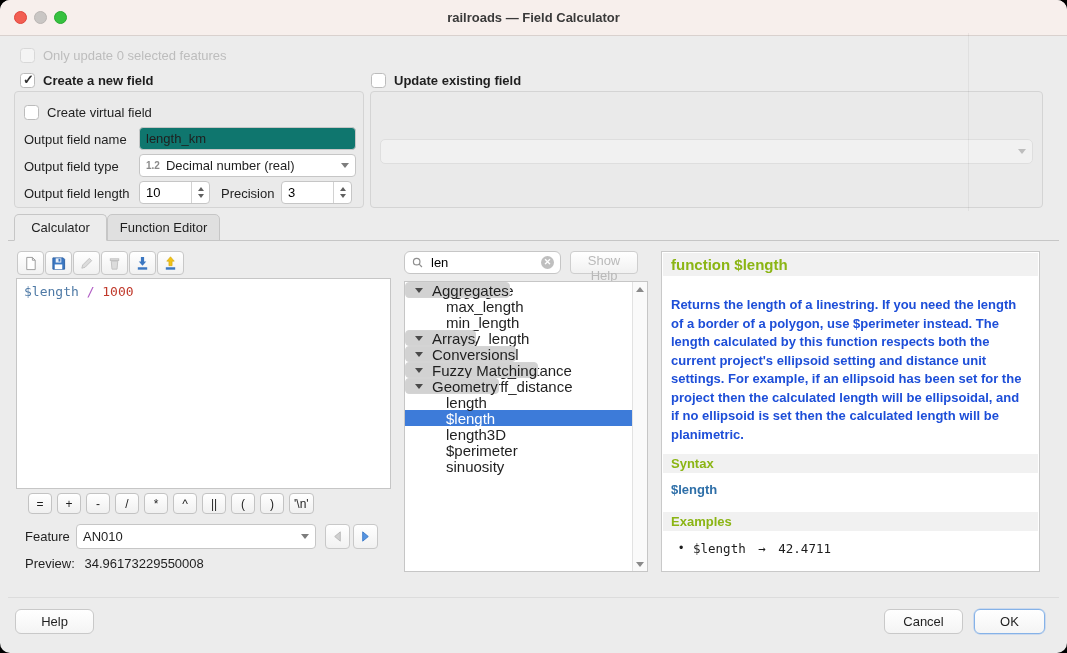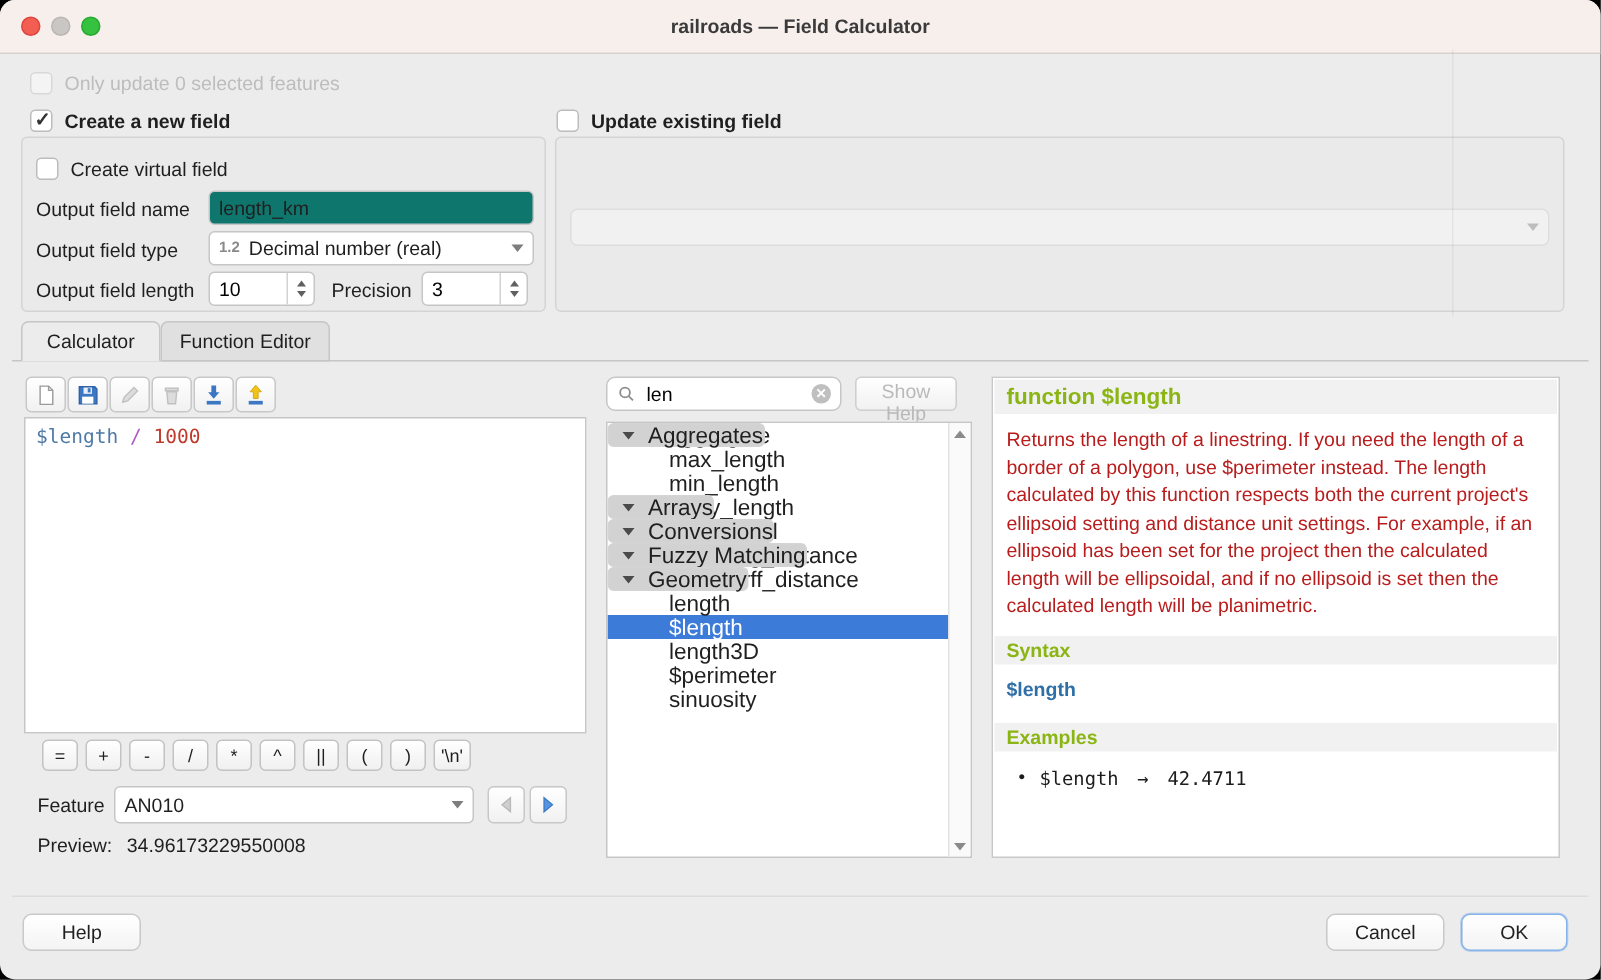--- a/index.html
+++ b/index.html
@@ -89,21 +89,21 @@
   .vscroll { position:absolute; right:0; top:0; bottom:0; width:14px; background:#fafafa; border-left:1px solid #e2e2e2; }
   .sbox { position:absolute; left:0; right:0; height:14px; display:flex; align-items:center; justify-content:center; }
   .sbox.top { top:0; } .sbox.bot { bottom:0; }
   .uarr { width:0; height:0; border-left:4px solid transparent; border-right:4px solid transparent; border-bottom:5px solid #8a8a8a; }
   .darr2 { width:0; height:0; border-left:4px solid transparent; border-right:4px solid transparent; border-top:5px solid #8a8a8a; }
 
   
   .helppanel { position:absolute; left:661px; top:251px; width:379px; height:321px; background:#fff;
     border:1px solid #c9c9c9; box-sizing:border-box; padding:1px; overflow:hidden; }
   .helpheader { background:#f1f1f1; padding:3px 8px; font-size:15px; font-weight:bold; color:#8bb514; }
-  .helpdesc { padding:8px 8px 4px; line-height:18.5px; color:#b91c1c; }
+  .helpdesc { padding:20px 8px 4px; line-height:18.5px; color:#1d4ed8;font-weight:bold; }
   .hsection { background:#f1f1f1; padding:2px 8px; font-weight:bold; color:#8bb514; margin-top:6px; }
   .hsyntax { padding:9px 8px; font-weight:bold; color:#2e6fa8; }
   .hexample { padding:10px 8px 0 30px; font-family:"DejaVu Sans Mono", monospace; font-size:12.5px; color:#1c1c1c; position:relative; }
   .hexample::before { content:"•"; position:absolute; left:16px; font-family:"Liberation Sans", sans-serif; }
 
   .hline { position:absolute; left:8px; right:8px; top:597px; border-top:1px solid #dcdcdc; }
   .scrollhint { position:absolute; left:968px; top:33px; width:1px; height:178px; background:rgba(0,0,0,0.05); }
 
   .btn { position:absolute; top:609px; height:25px; border:1px solid #c9c9c9; border-radius:6px;
     background:linear-gradient(#ffffff,#f4f4f4); font-size:13px; font-family:"Liberation Sans", sans-serif; color:#1f1f1f; }

